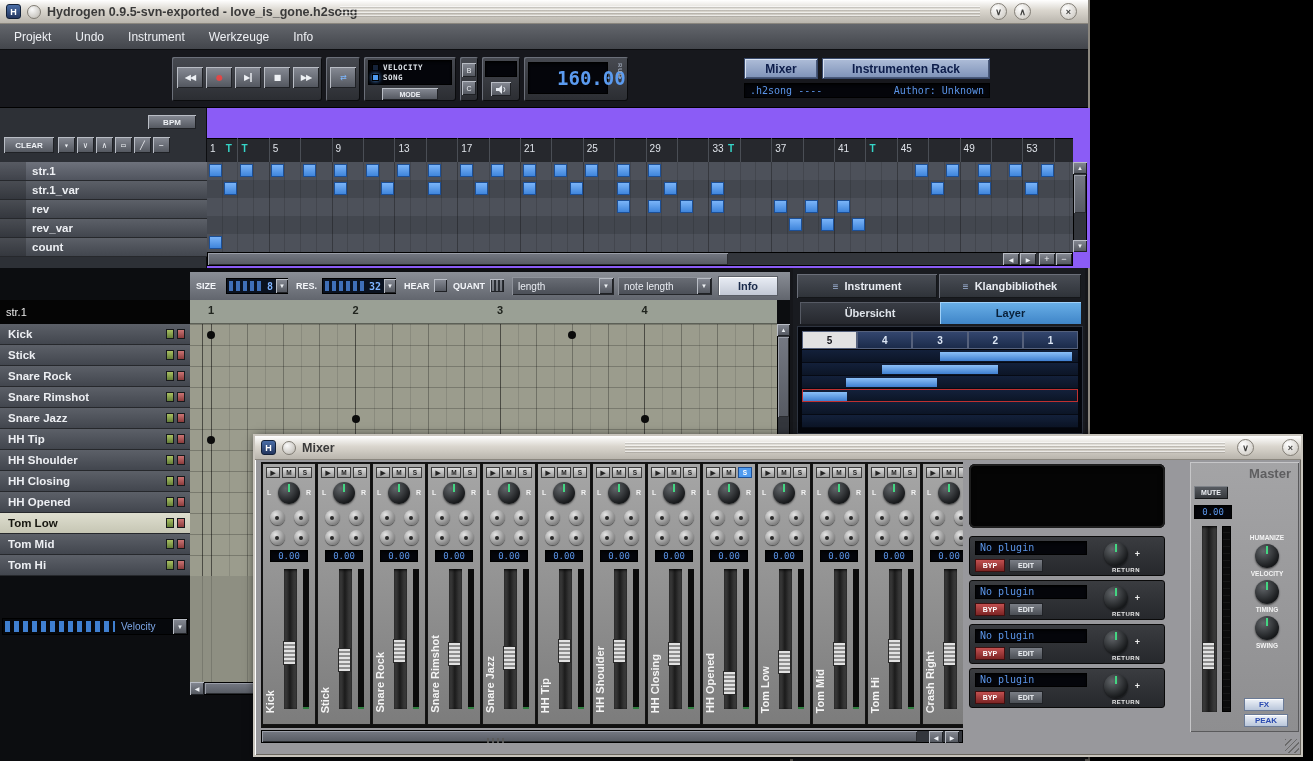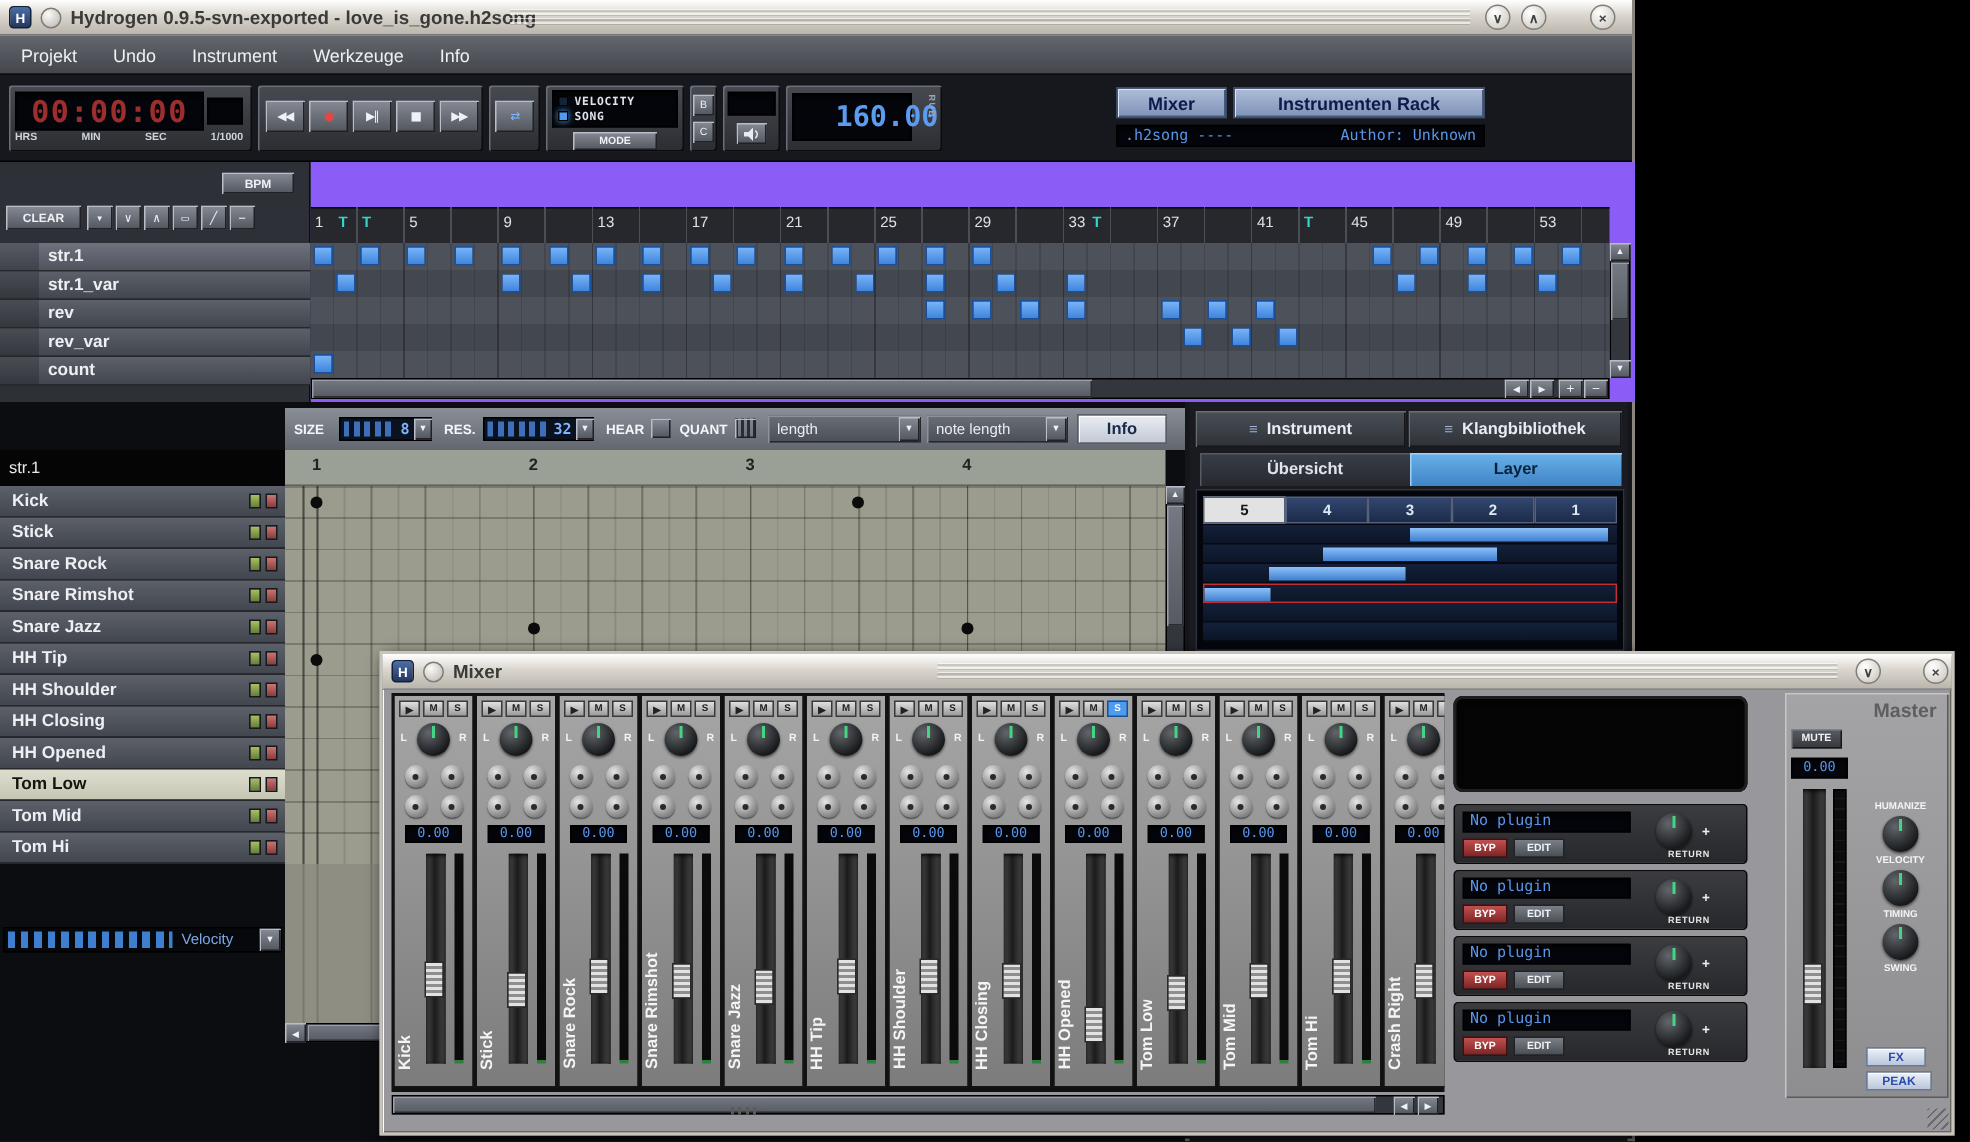--- a/index.html
+++ b/index.html
@@ -175,30 +175,20 @@
 
     <div id="menubar">
         <div class="menu-item">Projekt</div>
         <div class="menu-item">Undo</div>
         <div class="menu-item">Instrument</div>
         <div class="menu-item">Werkzeuge</div>
         <div class="menu-item">Info</div>
       </div>
 
     <div id="toolbar">
-      <div class="tpanel" style="left:6px;top:7px;width:162px;height:44px;">
-        <div class="lcd" id="time-lcd">00:00:00</div>
-        <div class="lcd" id="time-ms"></div>
-        <div id="time-labels">
-            <span class="tlabel">HRS</span>
-            <span class="tlabel">MIN</span>
-            <span class="tlabel">SEC</span>
-            <span class="tlabel">1/1000</span>
-          </div>
-      </div>
       <div class="tpanel" style="left:172px;top:7px;width:150px;height:44px;">
         <div id="transport-buttons">
             <div class="sbtn tbtn">◀◀</div>
             <div class="sbtn tbtn" style="color: rgb(224, 72, 72);">●</div>
             <div class="sbtn tbtn">▶‖</div>
             <div class="sbtn tbtn">■</div>
             <div class="sbtn tbtn">▶▶</div>
           </div>
       </div>
       <div class="tpanel" style="left:326px;top:7px;width:34px;height:44px;">

